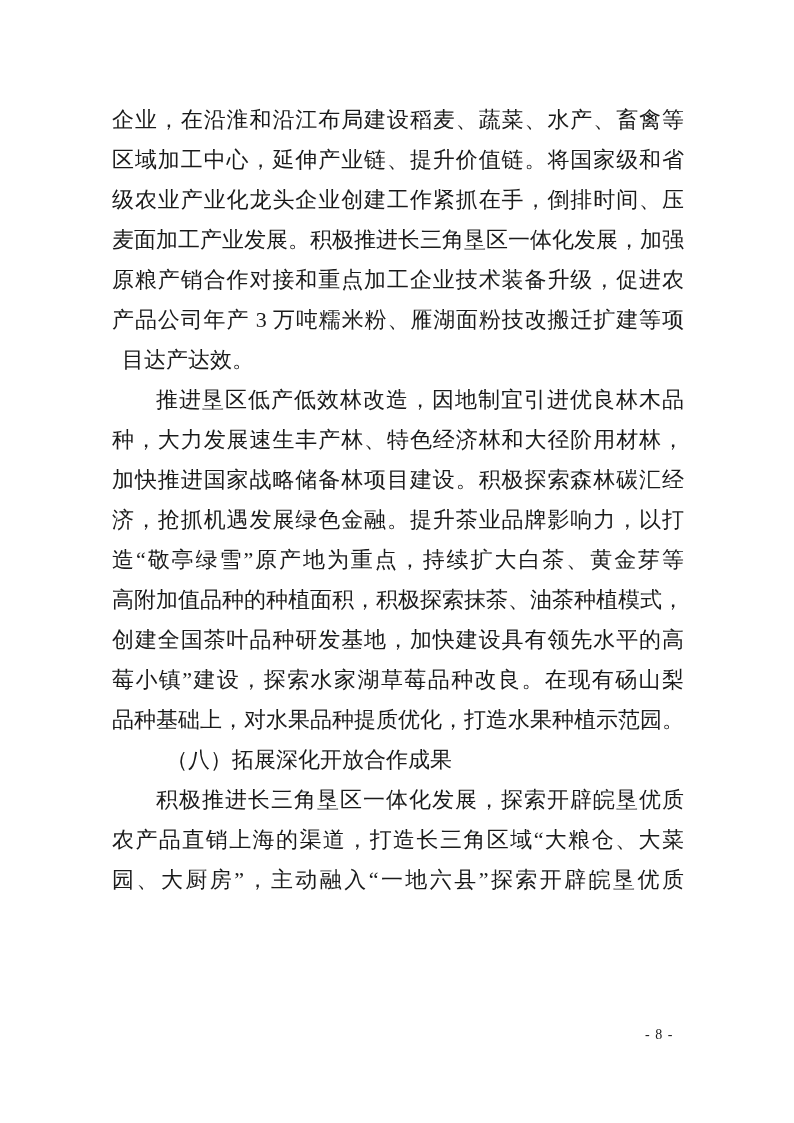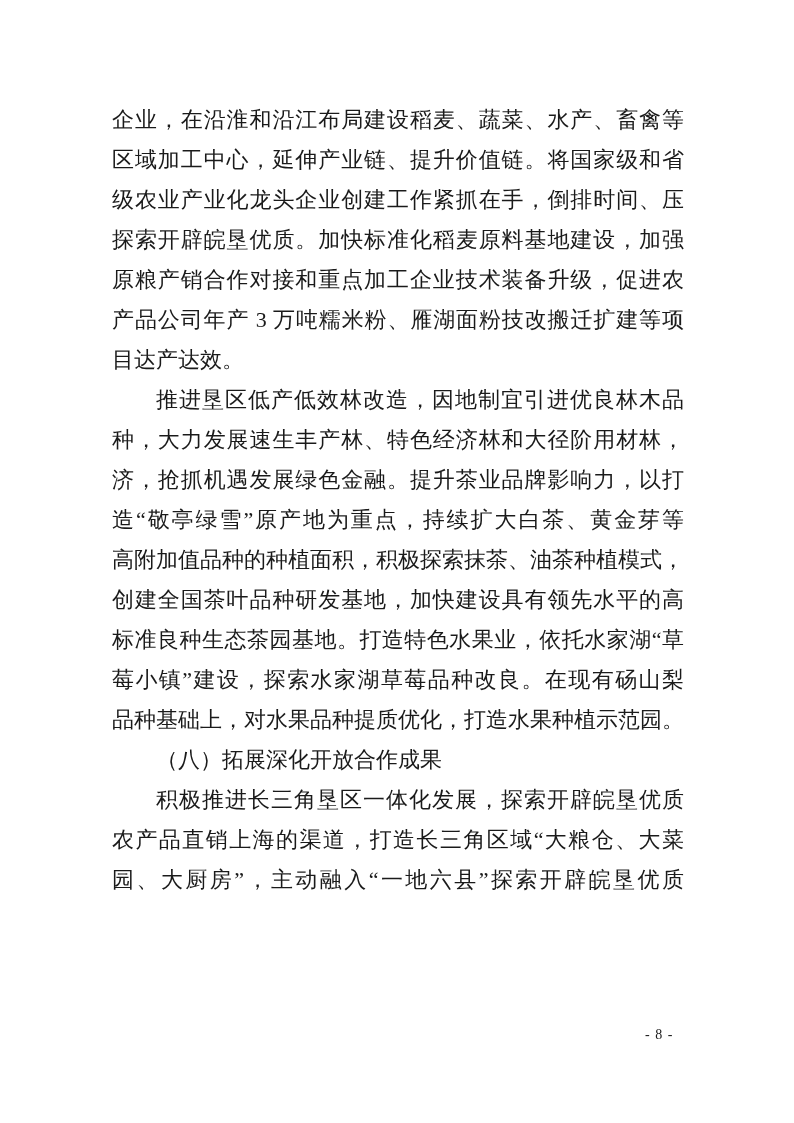--- a/index.html
+++ b/index.html
@@ -29,20 +29,21 @@
     font-size: 22px;
     text-align: justify;
     text-align-last: justify;
     text-justify: inter-ideograph;
     white-space: pre-wrap;
     overflow: visible;
   }
   .line.para-end {
     text-align: center;
     text-align-last: left;
+    margin-left: 10px;
   }
   .line.indent {
     text-indent: 44px;
   }
   .page-number {
     position: absolute;
     top: 1026px;
     left: 645px;
     width: 60px;
     font-size: 14px;
@@ -53,31 +54,31 @@
   }
 </style>
 </head>
 <body>
 
 <div class="page">
   <div class="text-block">
     <div class="line">企业，在沿淮和沿江布局建设稻麦、蔬菜、水产、畜禽等</div>
     <div class="line">区域加工中心，延伸产业链、提升价值链。将国家级和省</div>
     <div class="line">级农业产业化龙头企业创建工作紧抓在手，倒排时间、压</div>
-    <div class="line">探索开辟皖垦优质。加快标准化稻麦原料基地建设，加强</div>
+    <div class="line">麦面加工产业发展。积极推进长三角垦区一体化发展，加强</div>
     <div class="line">原粮产销合作对接和重点加工企业技术装备升级，促进农</div>
     <div class="line">产品公司年产 3 万吨糯米粉、雁湖面粉技改搬迁扩建等项</div>
     <div class="line para-end">目达产达效。</div>
     <div class="line indent">推进垦区低产低效林改造，因地制宜引进优良林木品</div>
     <div class="line">种，大力发展速生丰产林、特色经济林和大径阶用材林，</div>
+    <div class="line">加快推进国家战略储备林项目建设。积极探索森林碳汇经</div>
     <div class="line">济，抢抓机遇发展绿色金融。提升茶业品牌影响力，以打</div>
     <div class="line">造“敬亭绿雪”原产地为重点，持续扩大白茶、黄金芽等</div>
     <div class="line">高附加值品种的种植面积，积极探索抹茶、油茶种植模式，</div>
     <div class="line">创建全国茶叶品种研发基地，加快建设具有领先水平的高</div>
-    <div class="line">标准良种生态茶园基地。打造特色水果业，依托水家湖“草</div>
     <div class="line">莓小镇”建设，探索水家湖草莓品种改良。在现有砀山梨</div>
     <div class="line">品种基础上，对水果品种提质优化，打造水果种植示范园。</div>
     <div class="line indent para-end">（八）拓展深化开放合作成果</div>
     <div class="line indent">积极推进长三角垦区一体化发展，探索开辟皖垦优质</div>
     <div class="line">农产品直销上海的渠道，打造长三角区域“大粮仓、大菜</div>
     <div class="line">园、大厨房”，主动融入“一地六县”探索开辟皖垦优质</div>
   </div>
   <div class="page-number">- 8 -</div>
 </div>
 

